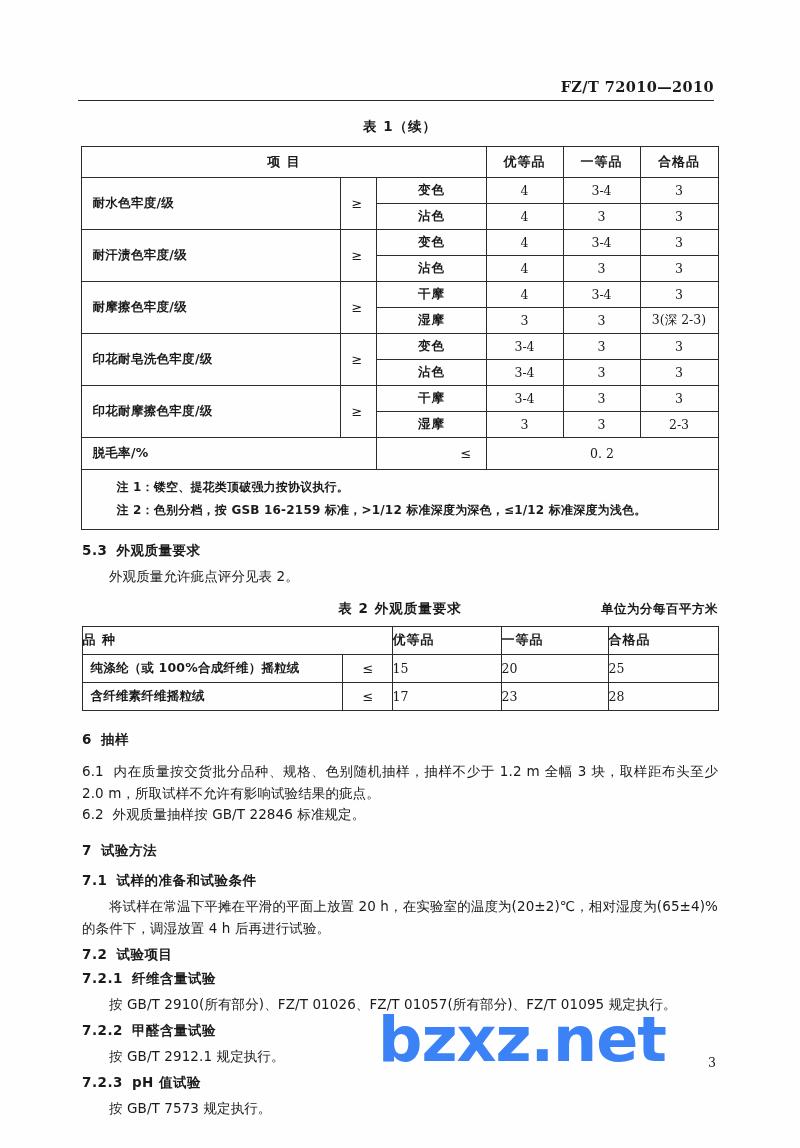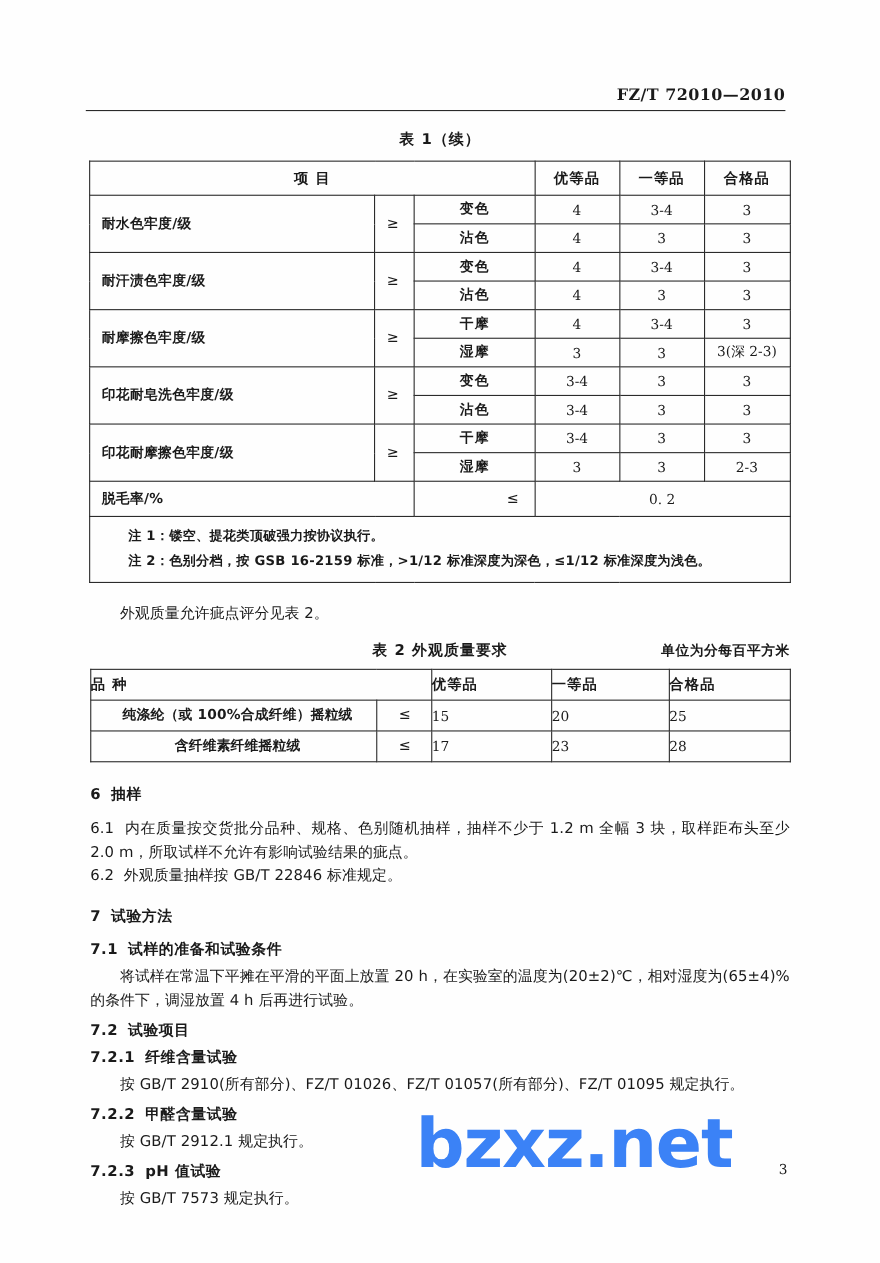--- a/index.html
+++ b/index.html
@@ -152,21 +152,21 @@
     font-size: 12.5px;
   }
   table.doc2 td {
     border: 1px solid #2b2b2b;
     padding: 0;
     font-weight: bold;
     height: 27px;
     vertical-align: middle;
   }
   table.doc2 .hcell { letter-spacing: 1px; font-size: 13px; }
-  table.doc2 .kind  { text-align: center; padding-left: 8px; letter-spacing: 0.2px; }
+  table.doc2 .kind  { text-align: left; padding-left: 8px; letter-spacing: 0.2px; }
   table.doc2 .op    { text-align: right; padding-right: 18px; font-weight: normal; font-size: 13px; }
   table.doc2 .val   {
     text-align: left;
     font-family: "DejaVu Serif", "Liberation Serif", serif;
     font-weight: normal;
   }
 
   
   .body {
     width: 636px;
@@ -323,20 +323,23 @@
             <span class="note-line">注 1：镂空、提花类顶破强力按协议执行。</span>
             <span class="note-line">注 2：色别分档，按 GSB 16-2159 标准，&gt;1/12 标准深度为深色，≤1/12 标准深度为浅色。</span>
           </td>
         </tr>
       </tbody>
     </table>
 
     <div class="sp12"></div>
 
     <div class="body">
+      <p class="h-clause">
+        <span class="num">5.3</span><span>外观质量要求</span>
+      </p>
       <div class="sp6"></div>
       <p class="para indent">外观质量允许疵点评分见表 2。</p>
     </div>
 
     <div class="sp12"></div>
 
     <div class="cap-row">
       <div class="tbl-caption">表 2    外观质量要求</div>
       <div class="cap-unit">单位为分每百平方米</div>
     </div>

